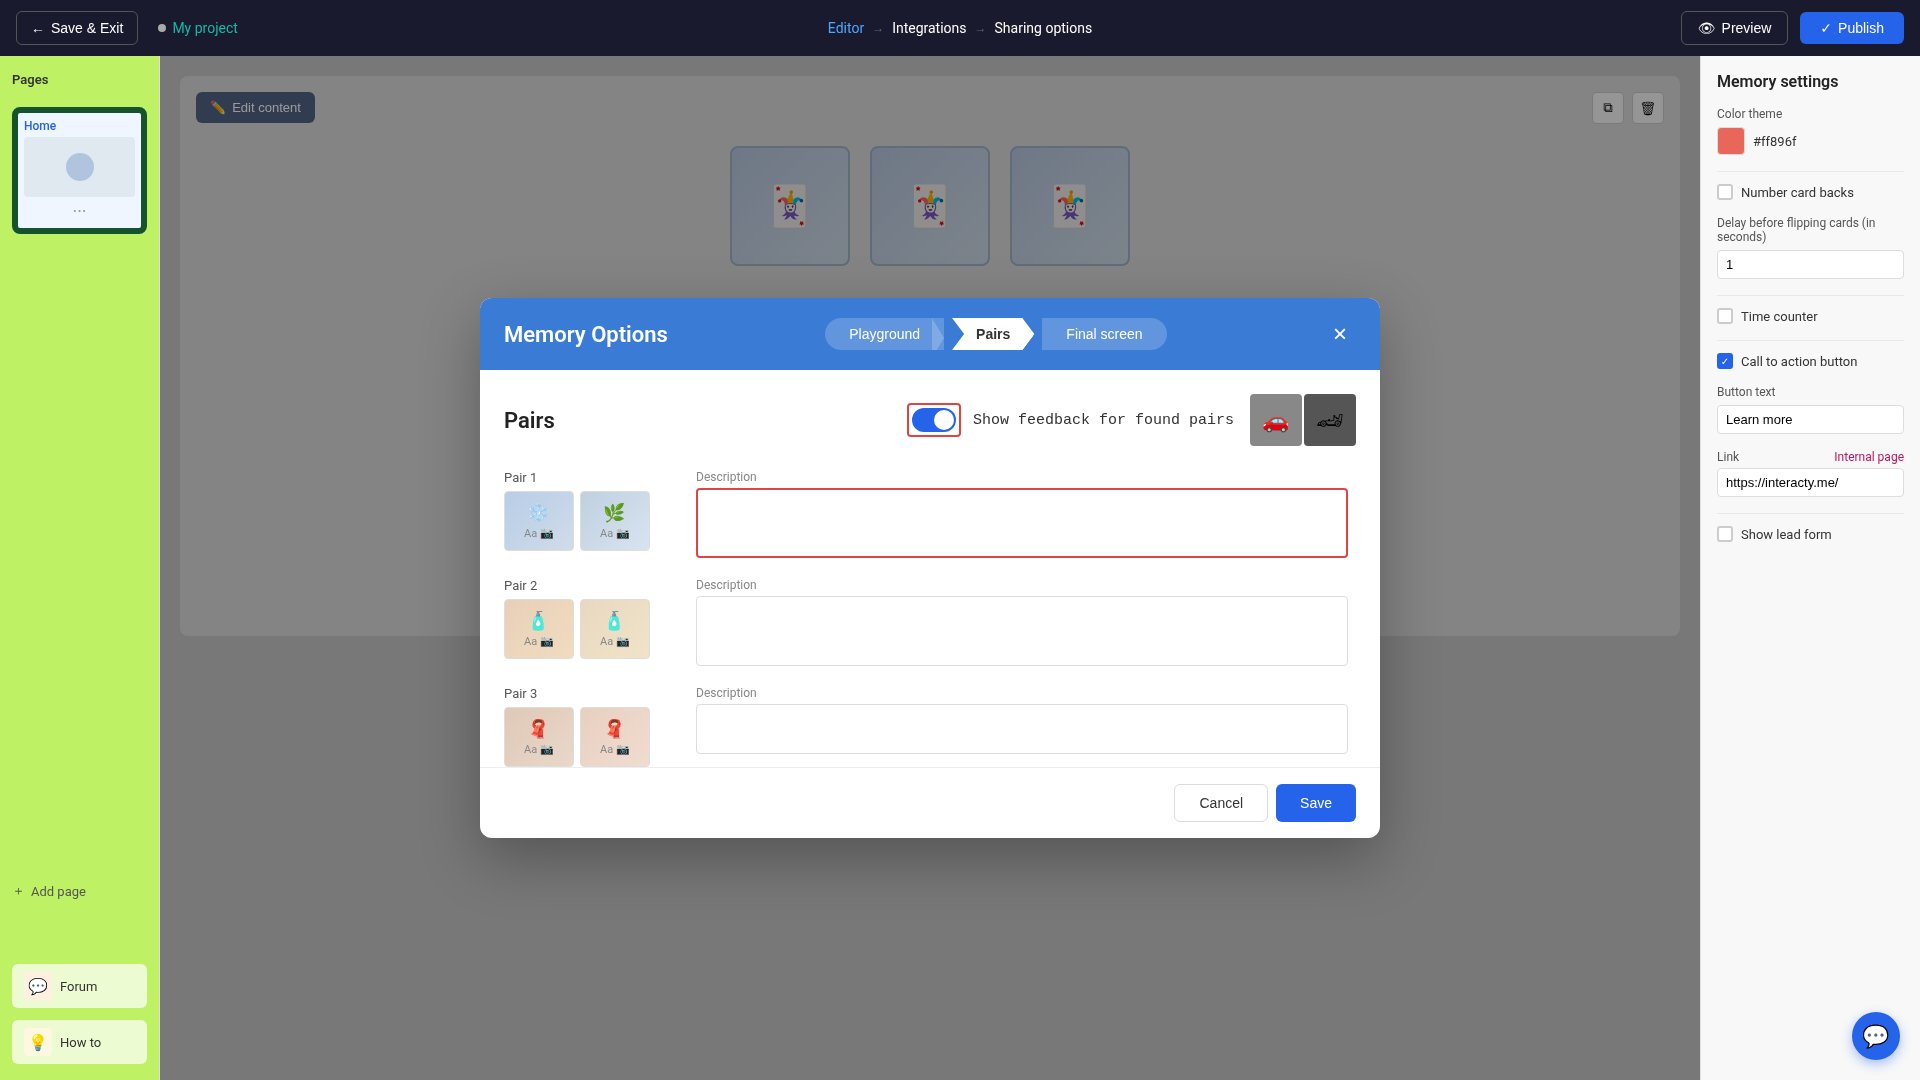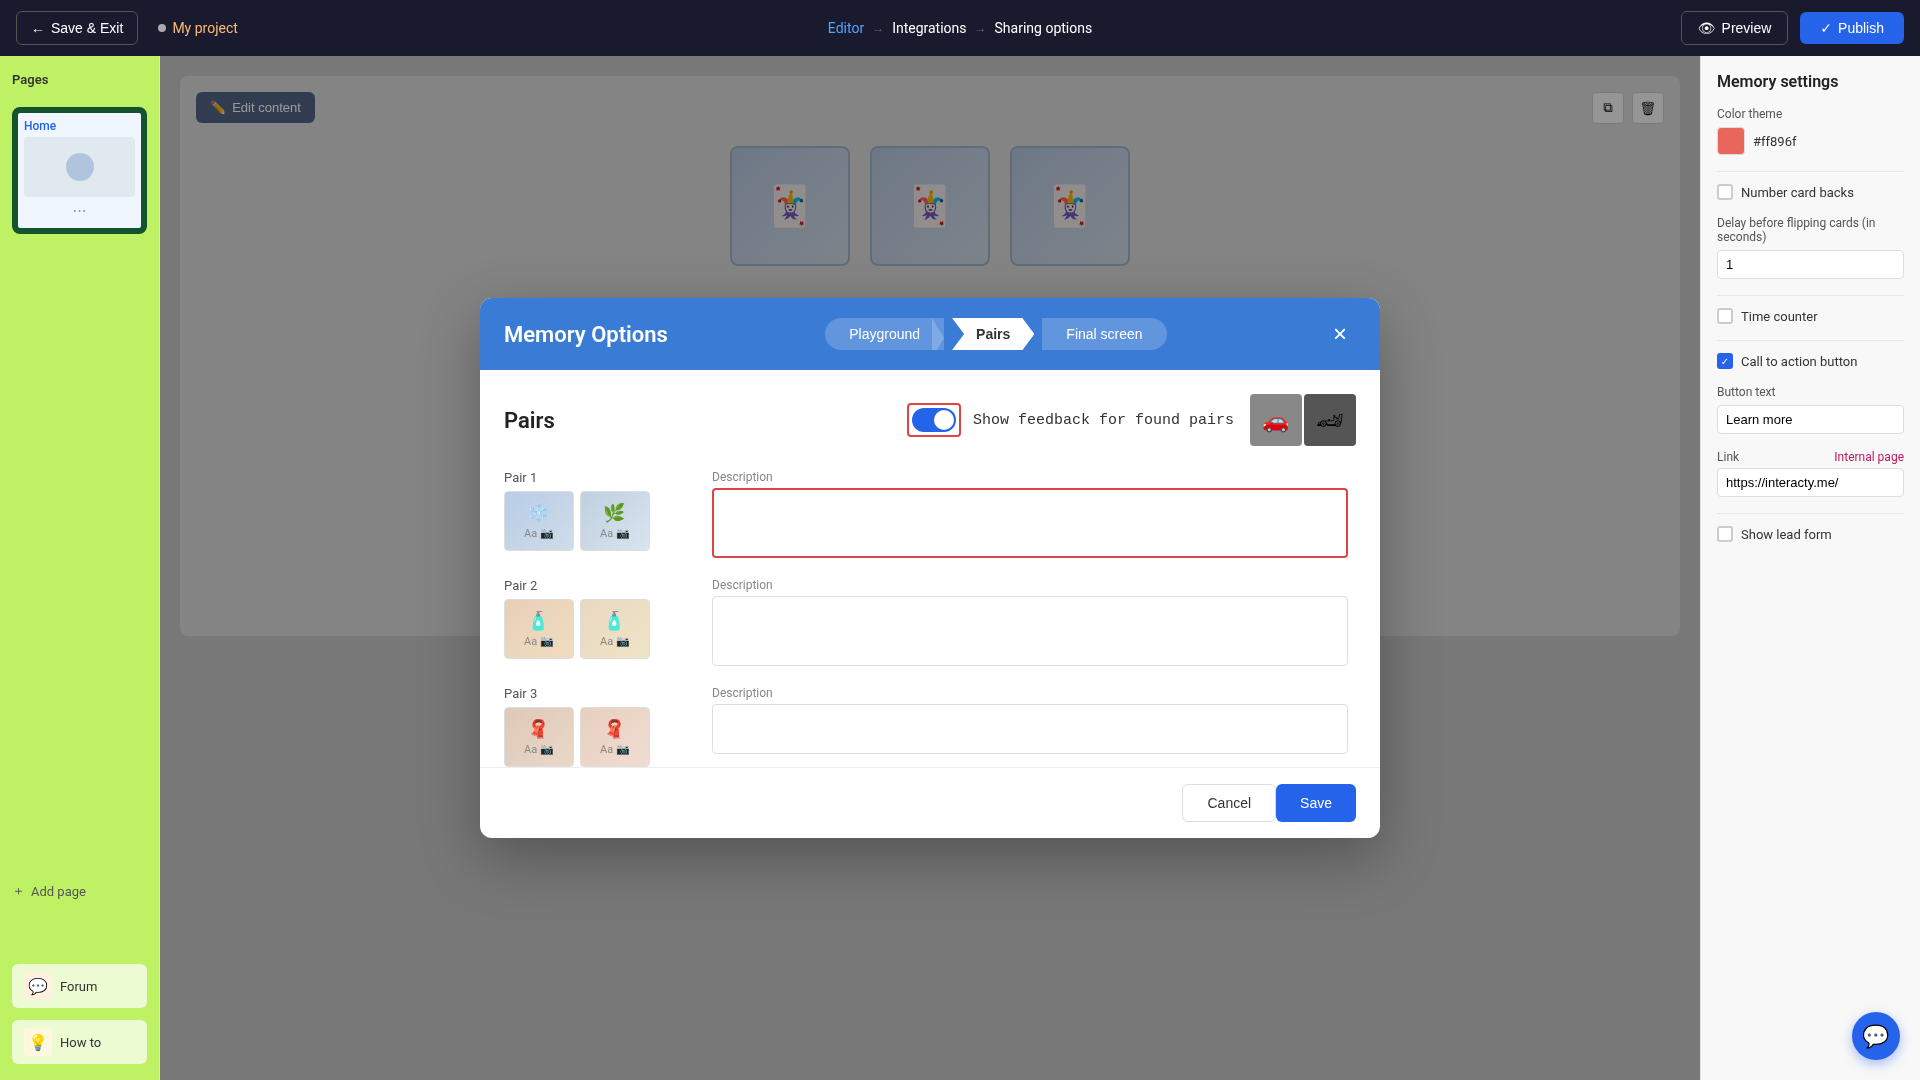--- a/index.html
+++ b/index.html
@@ -8,21 +8,21 @@
     
     .top-nav {
       display: flex; align-items: center; background: #1a1a2e; height: 56px; padding: 0 16px;
       position: relative; z-index: 10;
     }
     .top-nav-left { display: flex; align-items: center; gap: 8px; }
     .save-exit-btn {
       display: flex; align-items: center; gap: 6px; background: transparent; border: 1px solid #555;
       color: #fff; padding: 8px 14px; border-radius: 6px; cursor: pointer; font-size: 14px;
     }
-    .project-name { color: #fdba74; font-size: 14px; margin-left: 12px; display: flex; align-items: center; gap: 6px; }
+    .project-name { color: #14b8a6; font-size: 14px; margin-left: 12px; display: flex; align-items: center; gap: 6px; }
     .dot { width: 8px; height: 8px; background: #aaa; border-radius: 50%; display: inline-block; }
     .top-nav-center {
       position: absolute; left: 50%; transform: translateX(-50%);
       display: flex; align-items: center; gap: 8px; color: #fff;
     }
     .nav-step { font-size: 14px; cursor: pointer; }
     .nav-step.active { color: #4da6ff; }
     .nav-arrow { color: #666; font-size: 12px; }
     .top-nav-right { margin-left: auto; display: flex; align-items: center; gap: 12px; }
     .preview-btn {
@@ -164,21 +164,21 @@
       width: 44px; height: 24px; background: #2563eb; border-radius: 12px;
       position: relative; cursor: pointer;
     }
     .toggle-knob {
       width: 20px; height: 20px; background: #fff; border-radius: 50%;
       position: absolute; top: 2px; right: 2px; transition: left 0.2s;
     }
     .feedback-label { font-size: 15px; color: #333; }
 
     
-    .pair-row { display: flex; align-items: flex-start; gap: 32px; margin-bottom: 16px; }
+    .pair-row { display: flex; align-items: flex-start; gap: 16px; margin-bottom: 16px; }
     .pair-label { font-size: 13px; color: #555; margin-bottom: 6px; }
     .pair-images { display: flex; gap: 6px; }
     .pair-image {
       width: 70px; height: 60px; border: 1px solid #ddd; border-radius: 4px;
       background: #f0f0f0; display: flex; align-items: center; justify-content: center;
       flex-direction: column; gap: 2px; font-size: 10px; color: #888; position: relative; overflow: hidden;
     }
     .pair-img-icons { display: flex; gap: 3px; align-items: flex-start; margin-top: 2px; }
     .pair-img-icon { font-size: 11px; color: #888; }
     .description-area { flex: 1; padding-left: 30px; }
@@ -187,21 +187,21 @@
       width: 100%; border: 1px solid #ddd; border-radius: 4px; padding: 8px;
       font-size: 13px; background: #fff; resize: none; height: 70px;
     }
     .desc-input.highlighted { border: 2px solid #d44; }
 
     
     .pairs-scroll { overflow-y: auto; max-height: 340px; padding-right: 8px; }
 
     .modal-footer {
       padding: 16px 24px; border-top: 1px solid #eee;
-      display: flex; justify-content: flex-end; gap: 0;
+      display: flex; justify-content: flex-end; gap: 8px;
     }
     .cancel-btn {
       padding: 10px 24px; border: 1px solid #ddd; background: #fff;
       border-radius: 6px; cursor: pointer; font-size: 14px; color: #333;
     }
     .save-btn {
       padding: 10px 24px; background: #2563eb; border: none;
       border-radius: 6px; cursor: pointer; font-size: 14px; color: #fff;
     }
 

